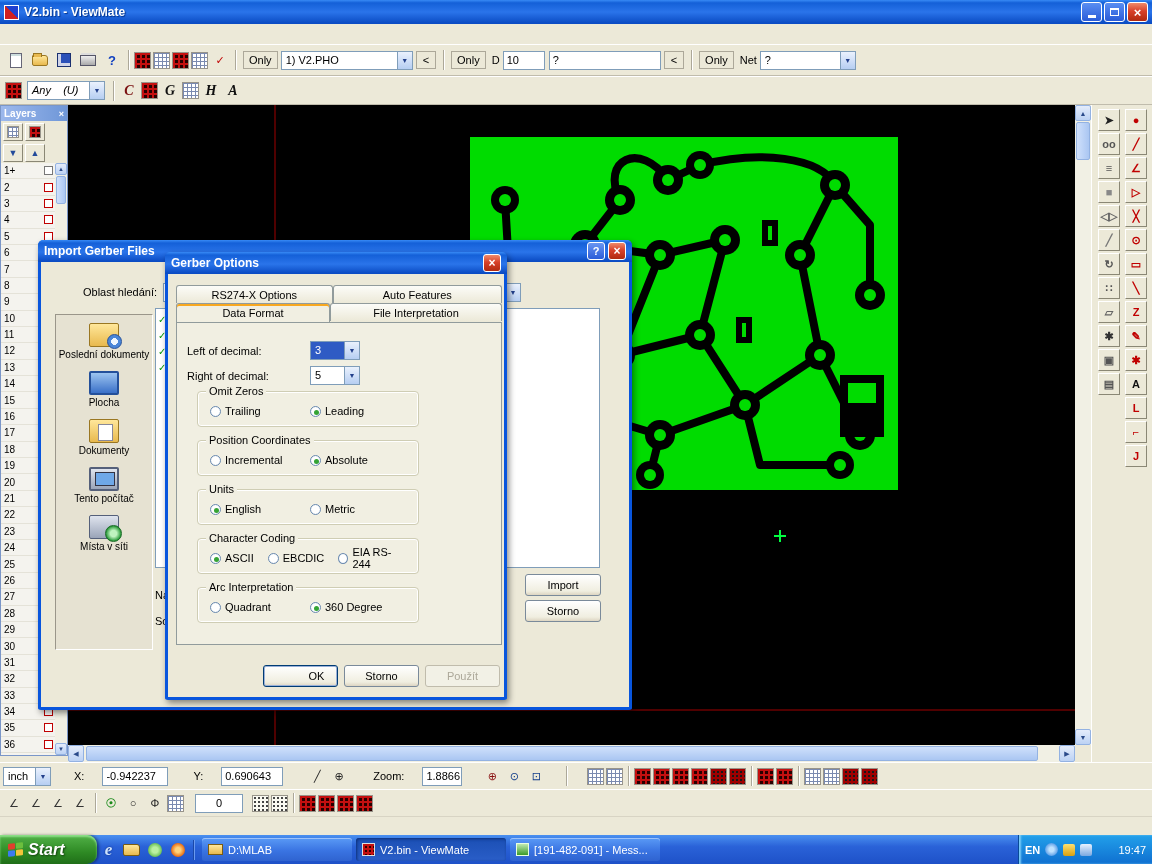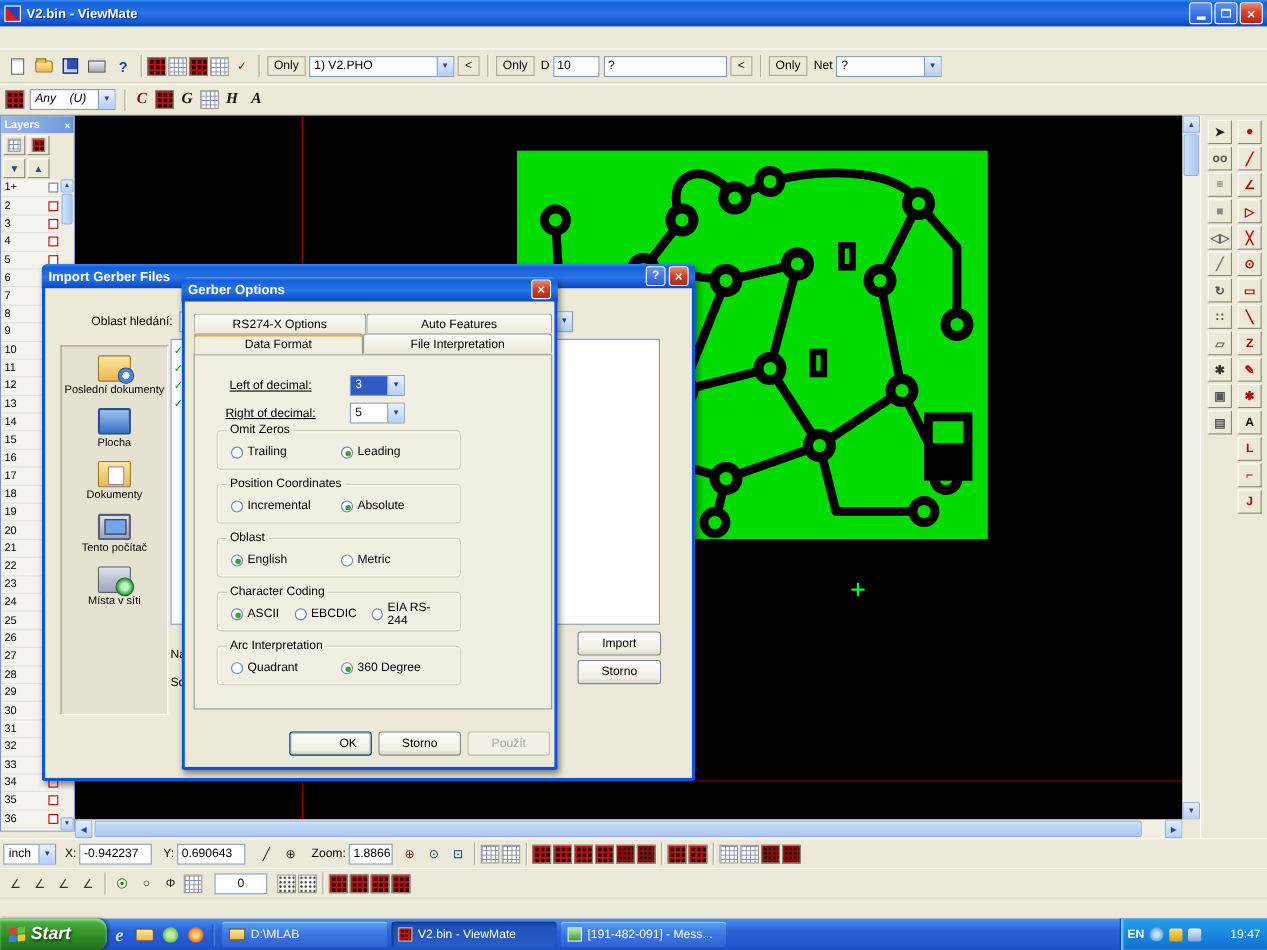--- a/index.html
+++ b/index.html
@@ -153,38 +153,38 @@
 
   
   .tabs { position:absolute; left:8px; top:33px; width:326px; }
   .tabrow { display:flex; }
   .tab { border:1px solid #919b9c; border-bottom:none; border-radius:3px 3px 0 0; height:18px;
     display:flex; align-items:center; justify-content:center; background:linear-gradient(#fcfcf8,#ece9d8); }
   .tab.active { background:#f1efe2; height:19px; position:relative; z-index:2; box-shadow:inset 0 2px 0 #f8a820; }
   #tab-panel { position:absolute; left:8px; top:70px; width:326px; height:323px; background:#f1efe2;
     border:1px solid #919b9c; }
   .dec-row { position:absolute; display:flex; align-items:center; }
-  .dec-row .dlabel { width:118px; text-align:center; margin-right:13px;text-decoration:underline; }
+  .dec-row .dlabel { width:118px; text-align:left; margin-right:5px; }
   .groupbox { position:absolute; left:20px; width:222px; height:36px; border:1px solid #cfcdb4;
     border-radius:4px; box-shadow:inset 0 0 0 1px #fff; }
   .grouplabel { position:absolute; left:8px; top:-7px; background:#f1efe2; padding:0 3px; font-size:11px; }
   .radiorow { display:flex; align-items:center; height:100%; padding:4px 0 0 12px; }
   .radio-opt { display:inline-flex; align-items:center; gap:4px; margin-right:14px; }
   .radiorow.two .radio-opt:first-child { min-width:86px; }
   .radio { width:11px; height:11px; border-radius:50%; border:1px solid #6a8ab0;
     background:radial-gradient(#fff 55%, #dfe8f2); position:relative; }
   .radio.sel::after { content:""; position:absolute; left:3px; top:3px; width:5px; height:5px;
     border-radius:50%; background:#35a435; }
   #gerber-buttons { position:absolute; left:95px; top:413px; display:flex; gap:6px; }
   #gerber-buttons .btn { width:75px; height:22px; }
 
   
   .statusrow { position:absolute; left:0; width:1152px; background:#ece9d8; display:flex; align-items:center;
     border-top:1px solid #fff; padding:0 3px; }
-  #status1 { top:762px; height:27px; }
+  #status1 { top:762px; height:27px;gap:15px; }
   #status2 { top:789px; height:27px; }
   #gray-strip { position:absolute; left:0; top:816px; width:1152px; height:19px; background:#ece9d8;
     border-top:1px solid #d8d4c4; }
 
   
   #taskbar { position:absolute; left:0; top:835px; width:1152px; height:29px;
     background:linear-gradient(#4a90f0,#2a62d8 40%,#1e51c8); display:flex; align-items:center; z-index:10; }
   #start-btn { width:97px; height:29px; border-radius:0 10px 10px 0; display:flex; align-items:center;
     padding-left:8px; gap:5px; color:#fff; font-weight:bold; font-style:italic; font-size:16px;
     background:linear-gradient(#52b148,#2e8a24 60%,#1f6e18); box-shadow:inset 0 2px 2px #8fe08a, 2px 0 3px rgba(0,0,0,.4);
@@ -687,21 +687,21 @@
                   <span class="radio"></span>
                   <span>Incremental</span>
                 </span>
                 <span class="radio-opt">
                   <span class="radio sel"></span>
                   <span>Absolute</span>
                 </span>
               </div>
             </div>
             <div class="groupbox" style="top: 166px;">
-              <span class="grouplabel">Oblast</span>
+              <span class="grouplabel">Units</span>
               <div class="radiorow two">
                 <span class="radio-opt">
                   <span class="radio sel"></span>
                   <span>English</span>
                 </span>
                 <span class="radio-opt">
                   <span class="radio"></span>
                   <span>Metric</span>
                 </span>
               </div>

